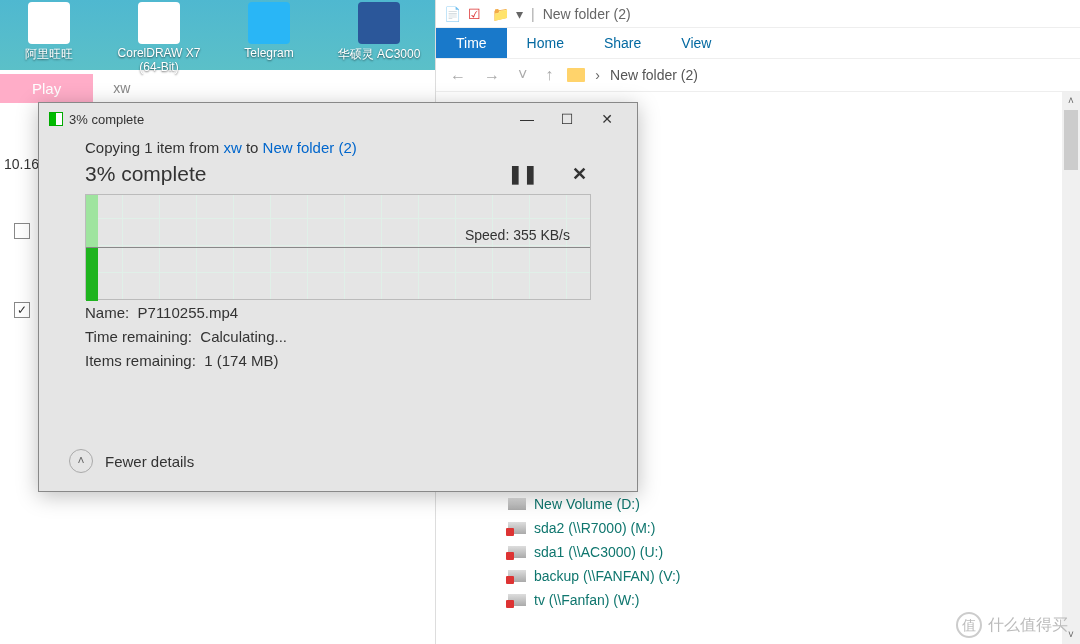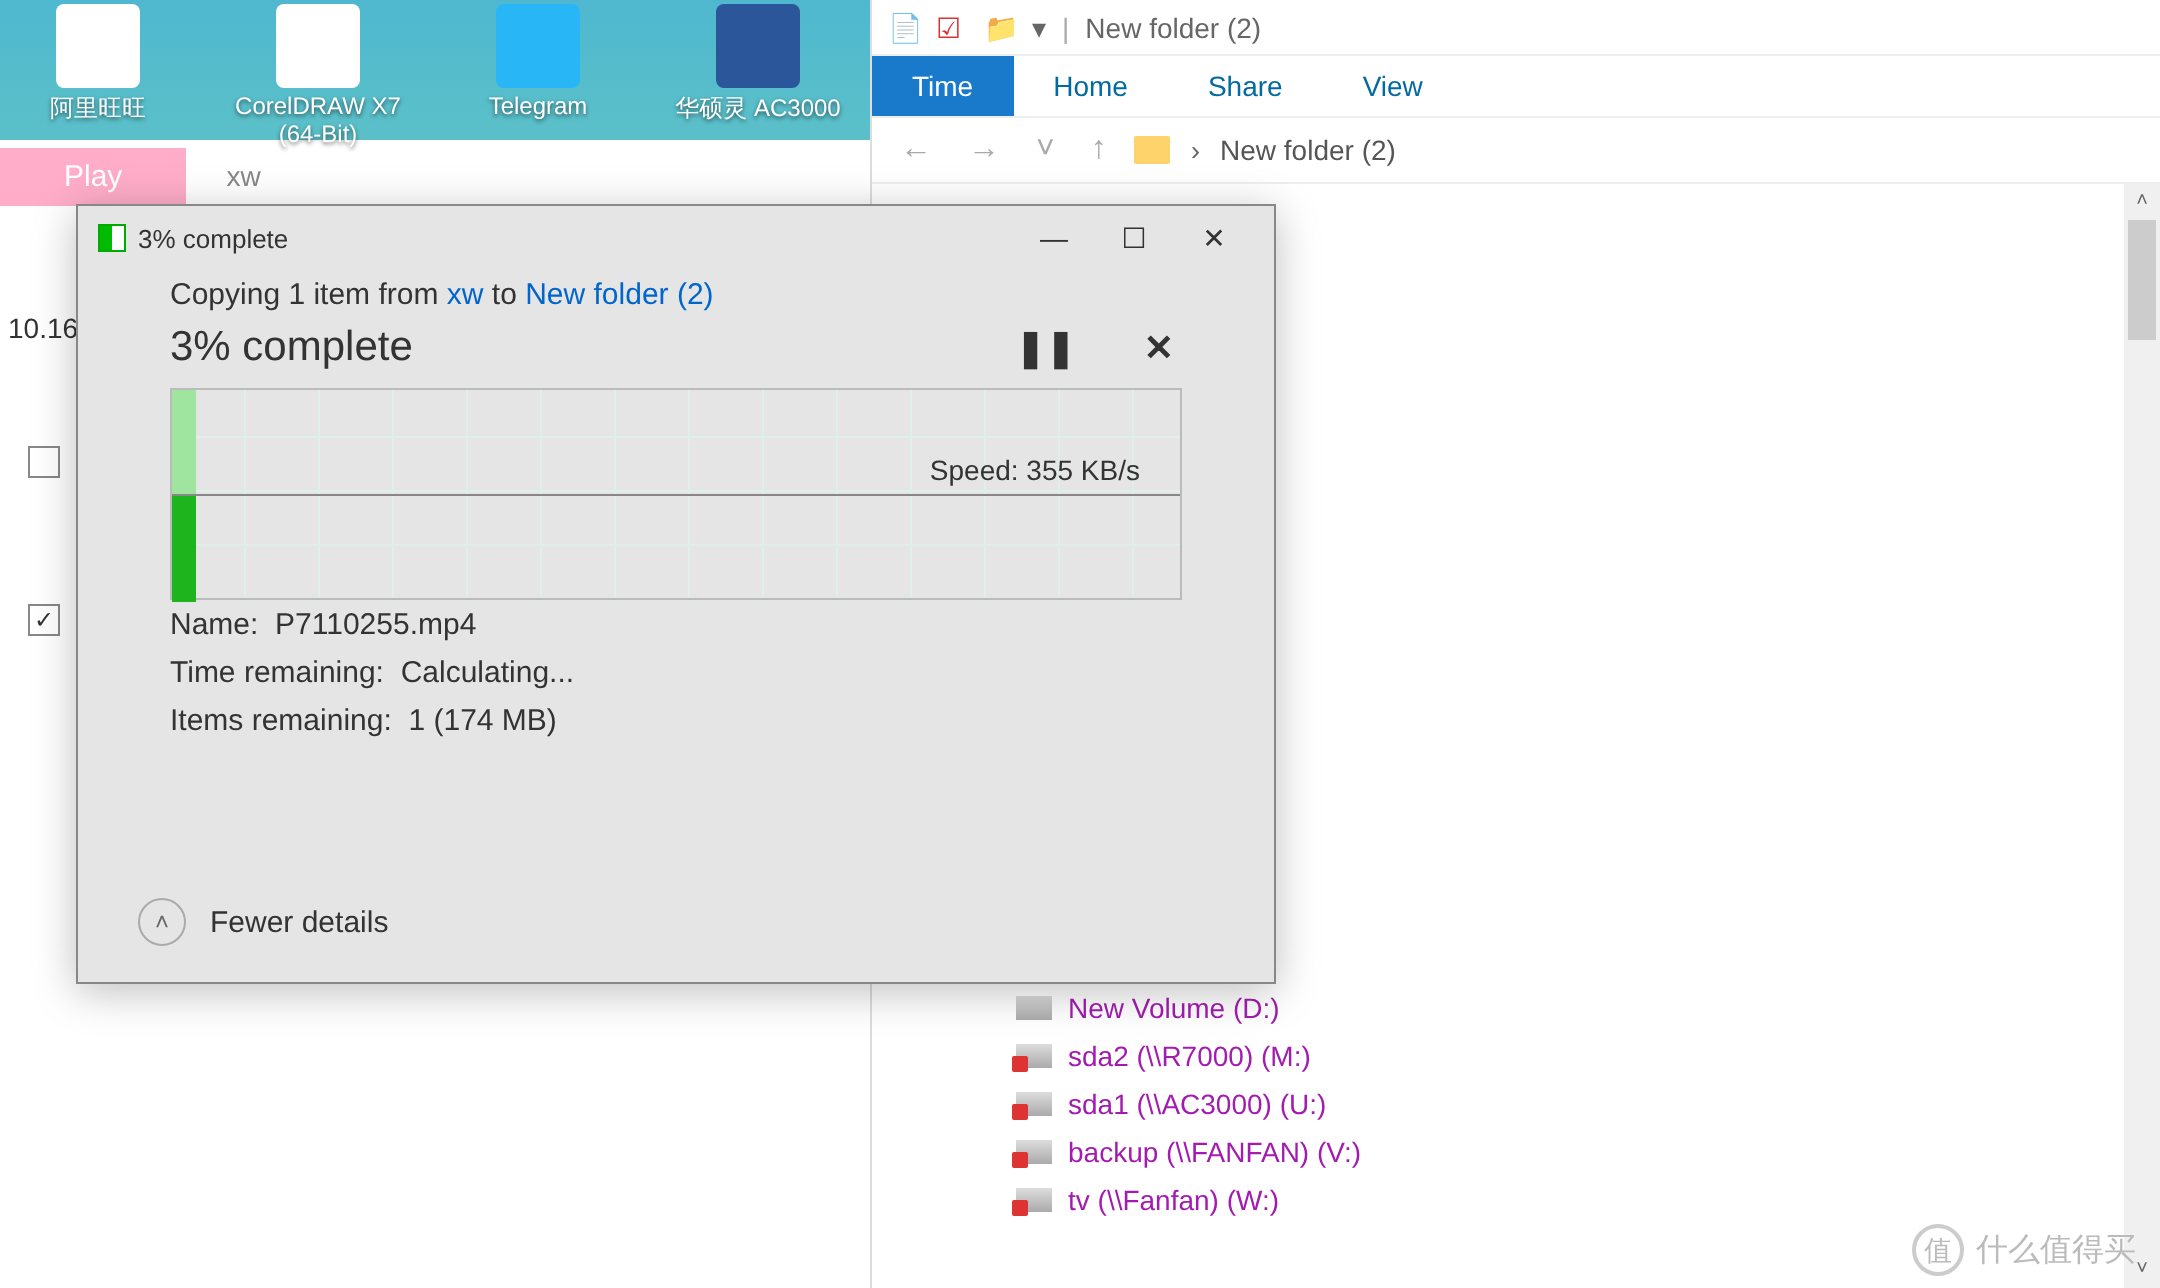--- a/index.html
+++ b/index.html
@@ -35,21 +35,21 @@
 .ribbon .rtab { padding: 4px 20px; font-size: 14px; color: #0369a1; display: flex; align-items: center; }
 .ribbon .rtab.file { background: #1979CA; color: #fff; }
 .nav-row { height: 34px; border-top: 1px solid #eee; border-bottom: 1px solid #eee; display: flex; align-items: center; gap: 10px; padding: 0 10px; color: #555; font-size: 14px; }
 .nav-row .arrow { color: #aaa; font-size: 16px; padding: 0 4px; cursor: default; }
 .nav-row .folder-ico { width: 18px; height: 14px; background: #FFD36B; border-radius: 1px; }
 .nav-row .crumb-sep { color: #666; }
 .ex-body { position: relative; height: calc(100% - 92px); }
 .ex-scroll { position: absolute; right: 0; top: 0; width: 18px; height: 100%; background: #f0f0f0; }
 .ex-scroll .upbtn, .ex-scroll .dnbtn { height: 18px; text-align: center; font-size: 10px; color: #666; line-height: 18px; }
 .ex-scroll .thumb { position: absolute; left: 2px; right: 2px; top: 18px; height: 60px; background: #ccc; }
-.drives { position: absolute; left: 72px; top: 400px; font-size: 14px; color: #a21caf; }
+.drives { position: absolute; left: 72px; top: 400px; font-size: 14px; color: #0f766e; }
 .drives .drv { display: flex; align-items: center; gap: 8px; padding: 4px 0; }
 .drives .drv-ico { width: 18px; height: 12px; background: linear-gradient(#ddd,#aaa); position: relative; }
 .drives .drv-ico.net::after { content: ""; position: absolute; bottom: -2px; left: -2px; width: 8px; height: 8px; background: #d33; border-radius: 1px; }
 
 
 .dialog { position: absolute; left: 38px; top: 102px; width: 600px; height: 390px; background: #e5e5e5; border: 1px solid #888; box-shadow: 0 4px 20px rgba(0,0,0,.25); }
 .dlg-title { height: 32px; display: flex; align-items: center; padding: 0 10px; font-size: 13px; color: #333; }
 .dlg-title .tico { width: 14px; height: 14px; background: linear-gradient(90deg,#0B0 50%,#fff 50%); margin-right: 6px; border: 1px solid #0a0; }
 .dlg-title .sp { flex: 1; }
 .dlg-title .winbtn { width: 40px; text-align: center; font-size: 14px; color: #333; cursor: pointer; }

